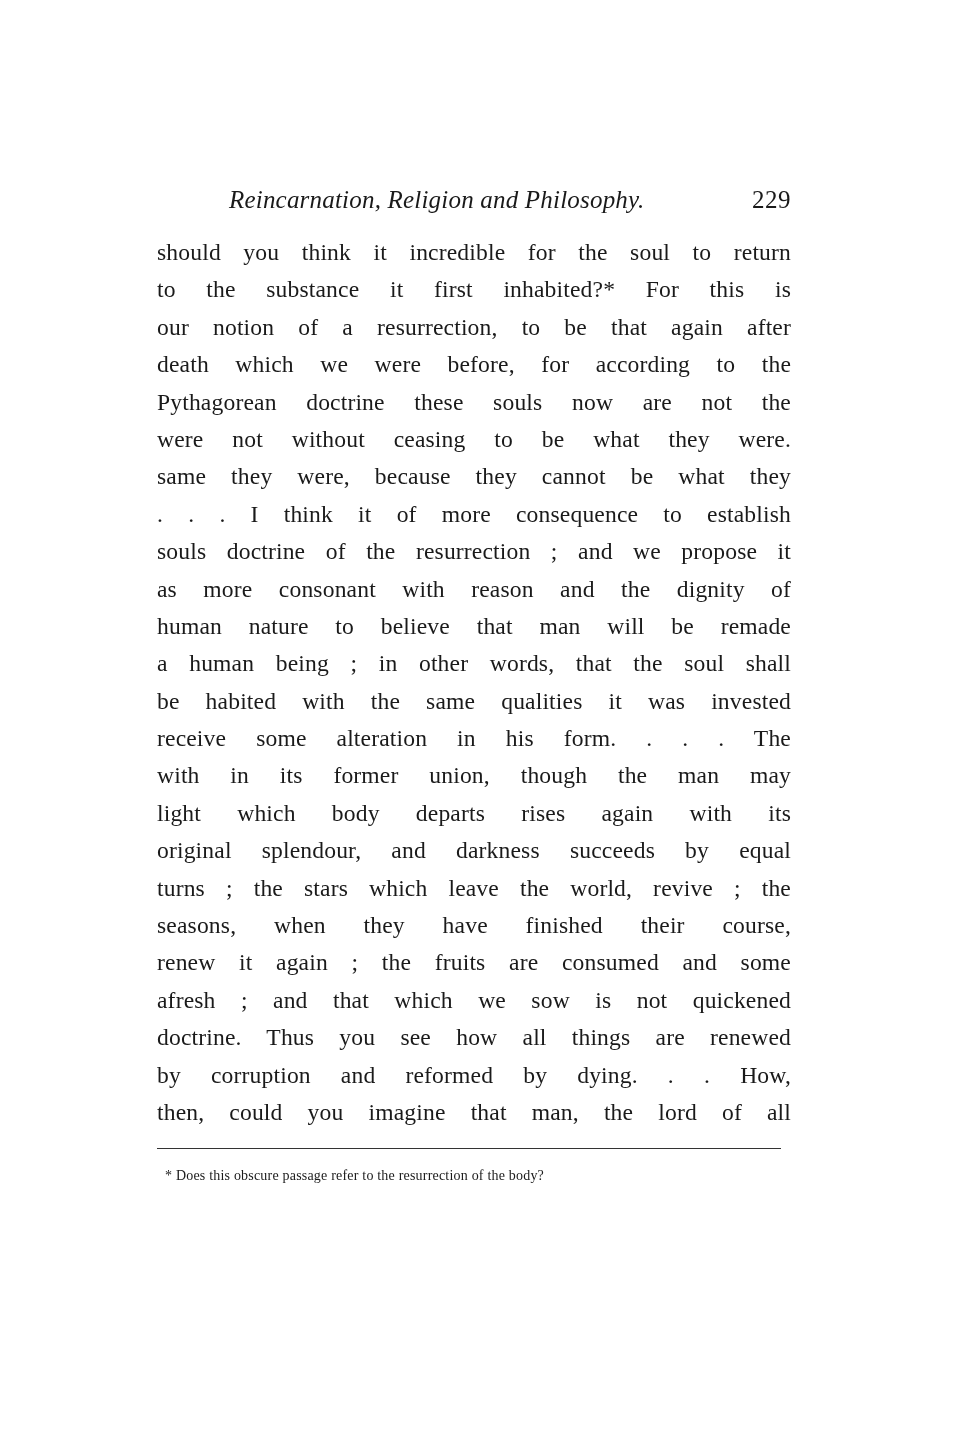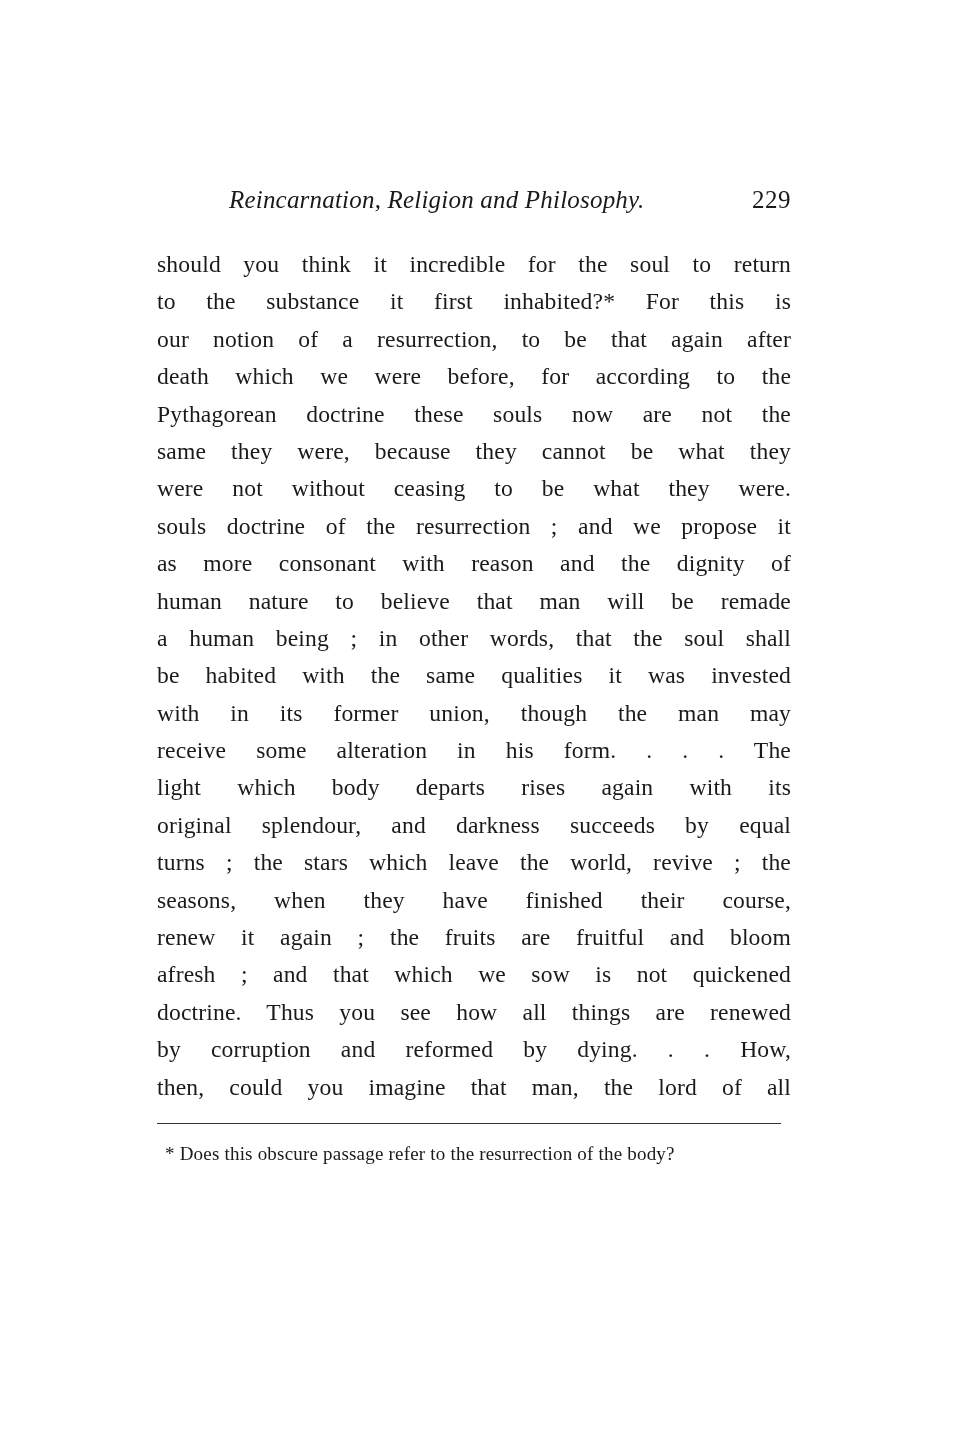--- a/index.html
+++ b/index.html
@@ -1,53 +1,54 @@
 <!DOCTYPE html>
 <html><head>
 <meta charset="utf-8">
 <style>
   html, body { margin: 0; padding: 0; background: #ffffff; }
   body { width: 953px; height: 1448px; position: relative; overflow: hidden; }
   .page { position: absolute; left: 157px; top: 186px; width: 634px; color: #1a1a1a; font-family: "Liberation Serif", "DejaVu Serif", serif; }
   .running-head { position: relative; height: 38px; font-size: 25px; text-align: center; }
   .running-title { position: absolute; left: 72px; top: 0; font-style: italic; letter-spacing: 0.2px; }
   .page-number { position: absolute; right: 0; top: 0; letter-spacing: 0.5px; }
-  .body-text { margin-top: 22px; }
+  .body-text { margin-top: 10px; }
   .line { font-size: 23.6px; line-height: 37.4px; height: 37.4px; white-space: nowrap; text-align: justify; text-align-last: justify; letter-spacing: 0.15px; }
   .rule { margin-top: 17px; margin-left: 0; width: 624px; height: 0; border-top: 1.2px solid #333; }
-  .footnote { margin-top: 19px; margin-left: 8px; font-size: 19px; white-space: nowrap; letter-spacing: 0.2px; }
+  .footnote { margin-top: 19px; margin-left: 8px; font-size: 14px; white-space: nowrap; letter-spacing: 0.2px; }
 </style>
 </head>
 <body>
 
 <div class="page">
   <div class="running-head">
     <span class="running-title">Reincarnation, Religion and Philosophy.</span>
     <span class="page-number">229</span>
   </div>
   <div class="body-text">
     <div class="line">should you think it incredible for the soul to return</div>
     <div class="line">to the substance it first inhabited?* For this is</div>
     <div class="line">our notion of a resurrection, to be that again after</div>
     <div class="line">death which we were before, for according to the</div>
     <div class="line">Pythagorean doctrine these souls now are not the</div>
+    <div class="line">were not without ceasing to be what they were.</div>
     <div class="line">same they were, because they cannot be what they</div>
-    <div class="line">were not without ceasing to be what they were.</div>
+    <div class="line">. . . I think it of more consequence to establish</div>
     <div class="line">souls doctrine of the resurrection ; and we propose it</div>
     <div class="line">as more consonant with reason and the dignity of</div>
     <div class="line">human nature to believe that man will be remade</div>
     <div class="line">a human being ; in other words, that the soul shall</div>
     <div class="line">be habited with the same qualities it was invested</div>
+    <div class="line">receive some alteration in his form. . . . The</div>
     <div class="line">with in its former union, though the man may</div>
-    <div class="line">receive some alteration in his form. . . . The</div>
     <div class="line">light which body departs rises again with its</div>
     <div class="line">original splendour, and darkness succeeds by equal</div>
     <div class="line">turns ; the stars which leave the world, revive ; the</div>
     <div class="line">seasons, when they have finished their course,</div>
-    <div class="line">renew it again ; the fruits are fruitful and bloom</div>
+    <div class="line">renew it again ; the fruits are consumed and some</div>
     <div class="line">afresh ; and that which we sow is not quickened</div>
     <div class="line">doctrine. Thus you see how all things are renewed</div>
     <div class="line">by corruption and reformed by dying. . . How,</div>
     <div class="line">then, could you imagine that man, the lord of all</div>
   </div>
   <div class="rule"></div>
   <div class="footnote">* Does this obscure passage refer to the resurrection of the body?</div>
 </div>
 
 </body></html>

